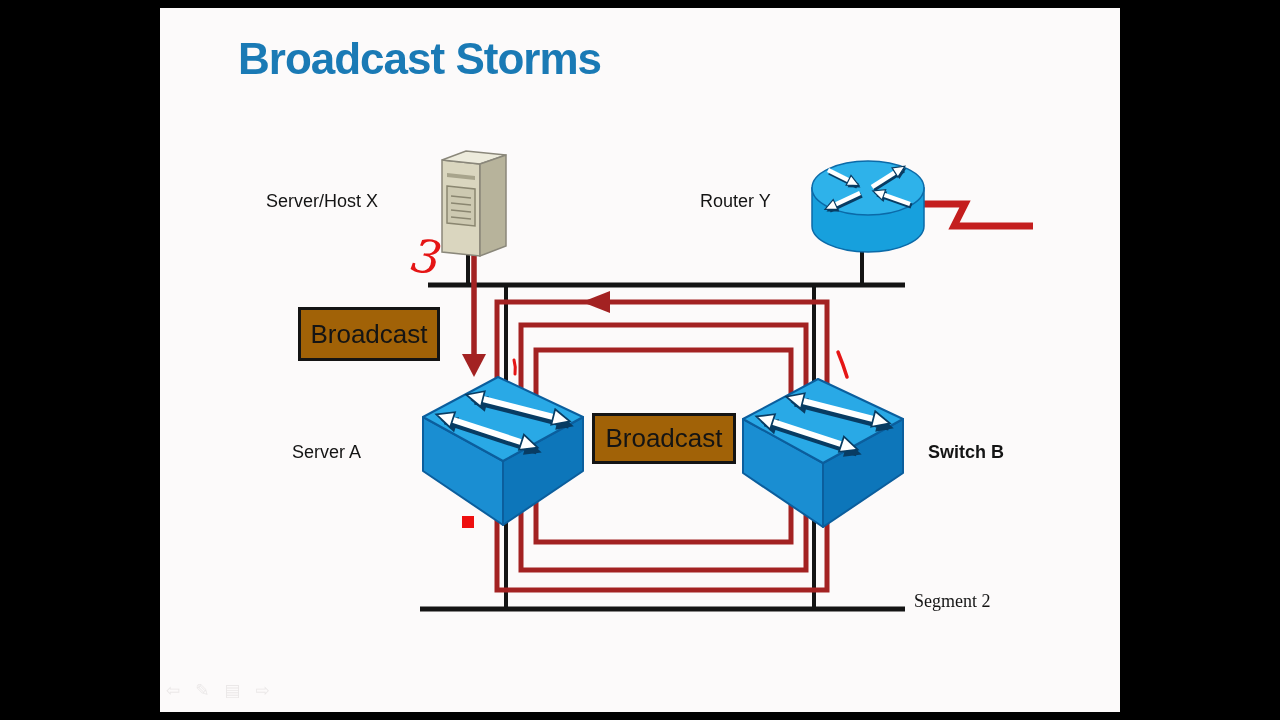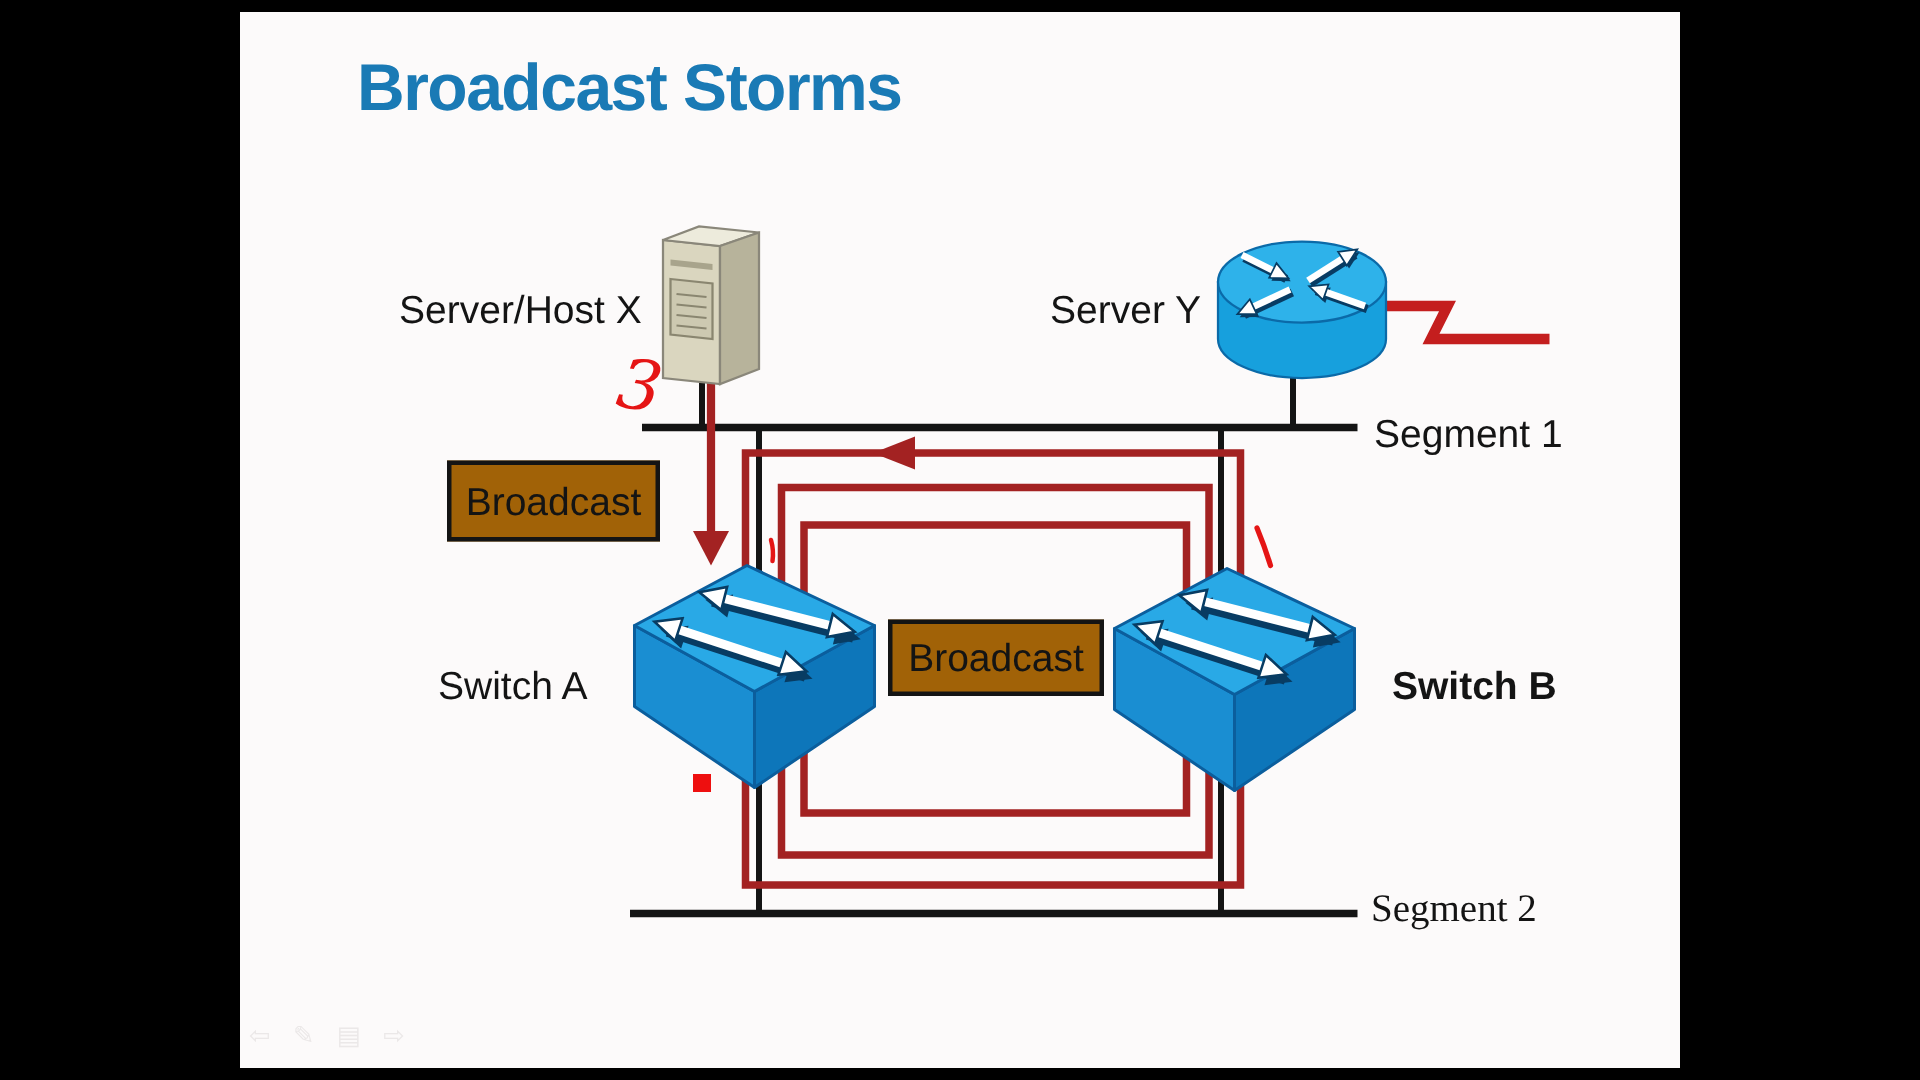--- a/index.html
+++ b/index.html
@@ -10,21 +10,21 @@
   #bar-right{left:1120px;top:0;width:160px;height:720px;}
   #bar-top{left:0;top:0;width:1280px;height:8px;}
   #bar-bottom{left:0;top:712px;width:1280px;height:8px;}
 
   .slide{position:absolute;left:160px;top:8px;width:960px;height:704px;
          background:#fcfafa;}
 
   .slide-title{position:absolute;left:78px;top:26px;font-size:44px;font-weight:bold;
                color:#1a7ab5;letter-spacing:-1px;white-space:nowrap;}
 
-  .lbl{position:absolute;color:#141414;font-size:26px;white-space:nowrap;}
+  .lbl{position:absolute;color:#141414;font-size:18px;white-space:nowrap;}
   #lbl-server{left:106px;top:183px;}
   #lbl-router{left:540px;top:183px;}
   #lbl-switch-a{left:132px;top:434px;}
   #lbl-switch-b{left:768px;top:434px;font-weight:bold;}
   #lbl-seg1{left:756px;top:266px;}
   #lbl-seg2{left:754px;top:583px;font-family:Liberation Serif, serif;}
 
   .bcast-box{position:absolute;border:3.5px solid #141414;background:#a16207;
              display:flex;align-items:center;justify-content:center;
              font-size:26px;color:#141414;}
@@ -139,24 +139,23 @@
     <use href="#switch-shape"></use>
   </svg>
   <svg id="switch-b" class="switch" viewBox="0 0 166 160">
     <use href="#switch-shape"></use>
   </svg>
 
   <div id="bcast-left" class="bcast-box">Broadcast</div>
   <div id="bcast-center" class="bcast-box">Broadcast</div>
 
   <div id="lbl-server" class="lbl">Server/Host X</div>
-  <div id="lbl-router" class="lbl">Server Y</div>
-  <div id="lbl-switch-a" class="lbl">Switch A</div>
+  <div id="lbl-router" class="lbl">Router Y</div>
+  <div id="lbl-switch-a" class="lbl">Server A</div>
   <div id="lbl-switch-b" class="lbl">Switch B</div>
-  <div id="lbl-seg1" class="lbl">Segment 1</div>
   <div id="lbl-seg2" class="lbl">Segment 2</div>
 
   <div class="hand-three">3</div>
   <svg id="layer-marks" class="layer" viewBox="0 0 960 704">
     <path d="M678,344 Q683,356 687,369" fill="none" stroke="#e51515" stroke-width="3.5" stroke-linecap="round"></path>
     <path d="M354,352 Q356,359 355,366" fill="none" stroke="#e51515" stroke-width="3" stroke-linecap="round"></path>
     <rect x="302" y="508" width="12" height="12" fill="#ee0f0f"></rect>
   </svg>
 
   <div class="pp-toolbar">

